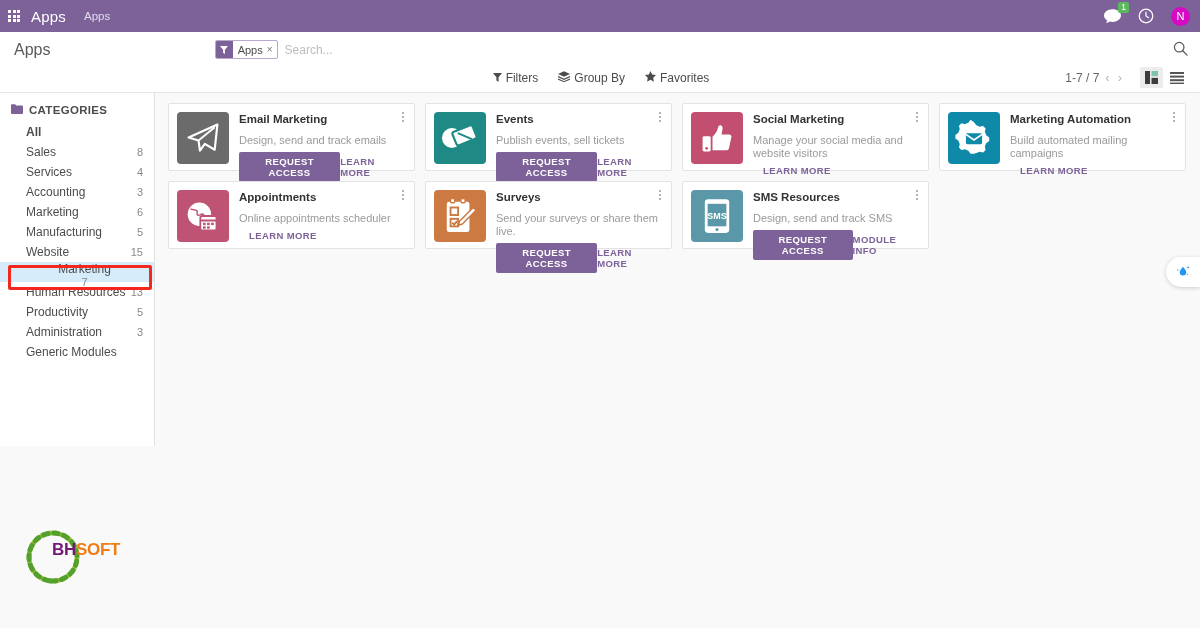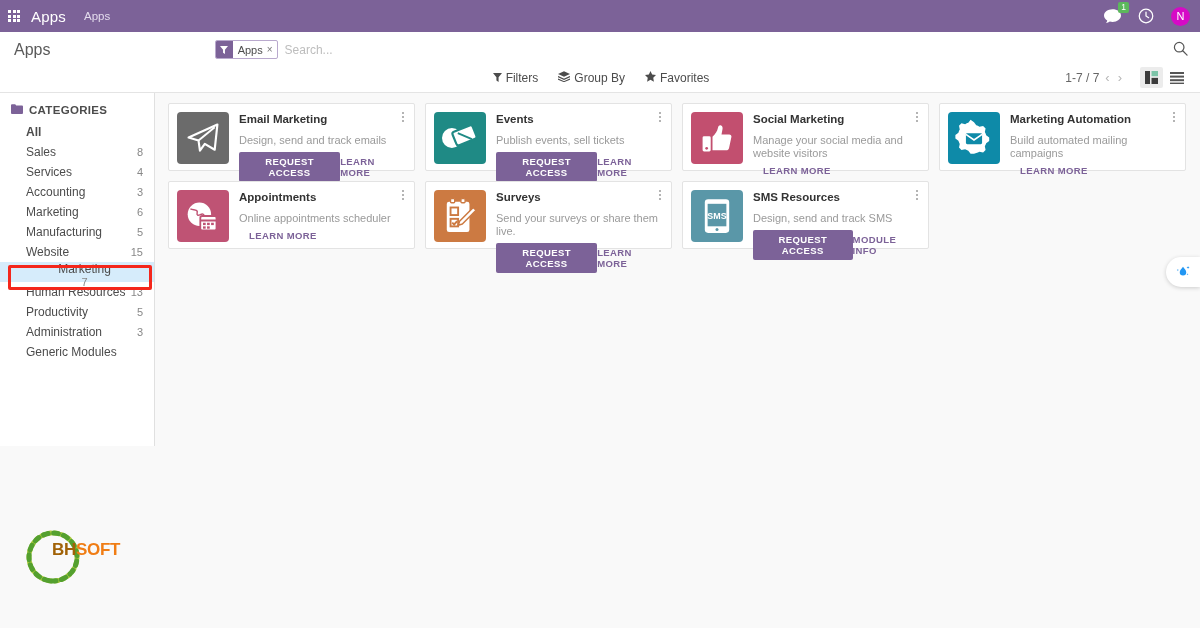--- a/index.html
+++ b/index.html
@@ -94,21 +94,21 @@
     margin:2px auto; }
 
   
   .floater { position:absolute; right:0; top:257px; width:34px; height:30px;
     background:#fff; border-radius:16px 0 0 16px; box-shadow:0 1px 4px rgba(0,0,0,.18);
     display:flex; align-items:center; justify-content:center; cursor:pointer; }
 
   
   .logo { position:absolute; left:30px; top:540px; display:flex; align-items:center; }
   .logo-text { font-size:17px; font-weight:bold; letter-spacing:-.3px; }
-  .logo-bh { color:#a16207; } .logo-soft { color:#f07d15; }
+  .logo-bh { color:#701a75; } .logo-soft { color:#f07d15; }
 
   
   .annot { position:absolute; border:3px solid #f4271c; border-radius:2px;
     pointer-events:none; }
 </style>
 </head>
 <body>
 
 <div id="app">
 

